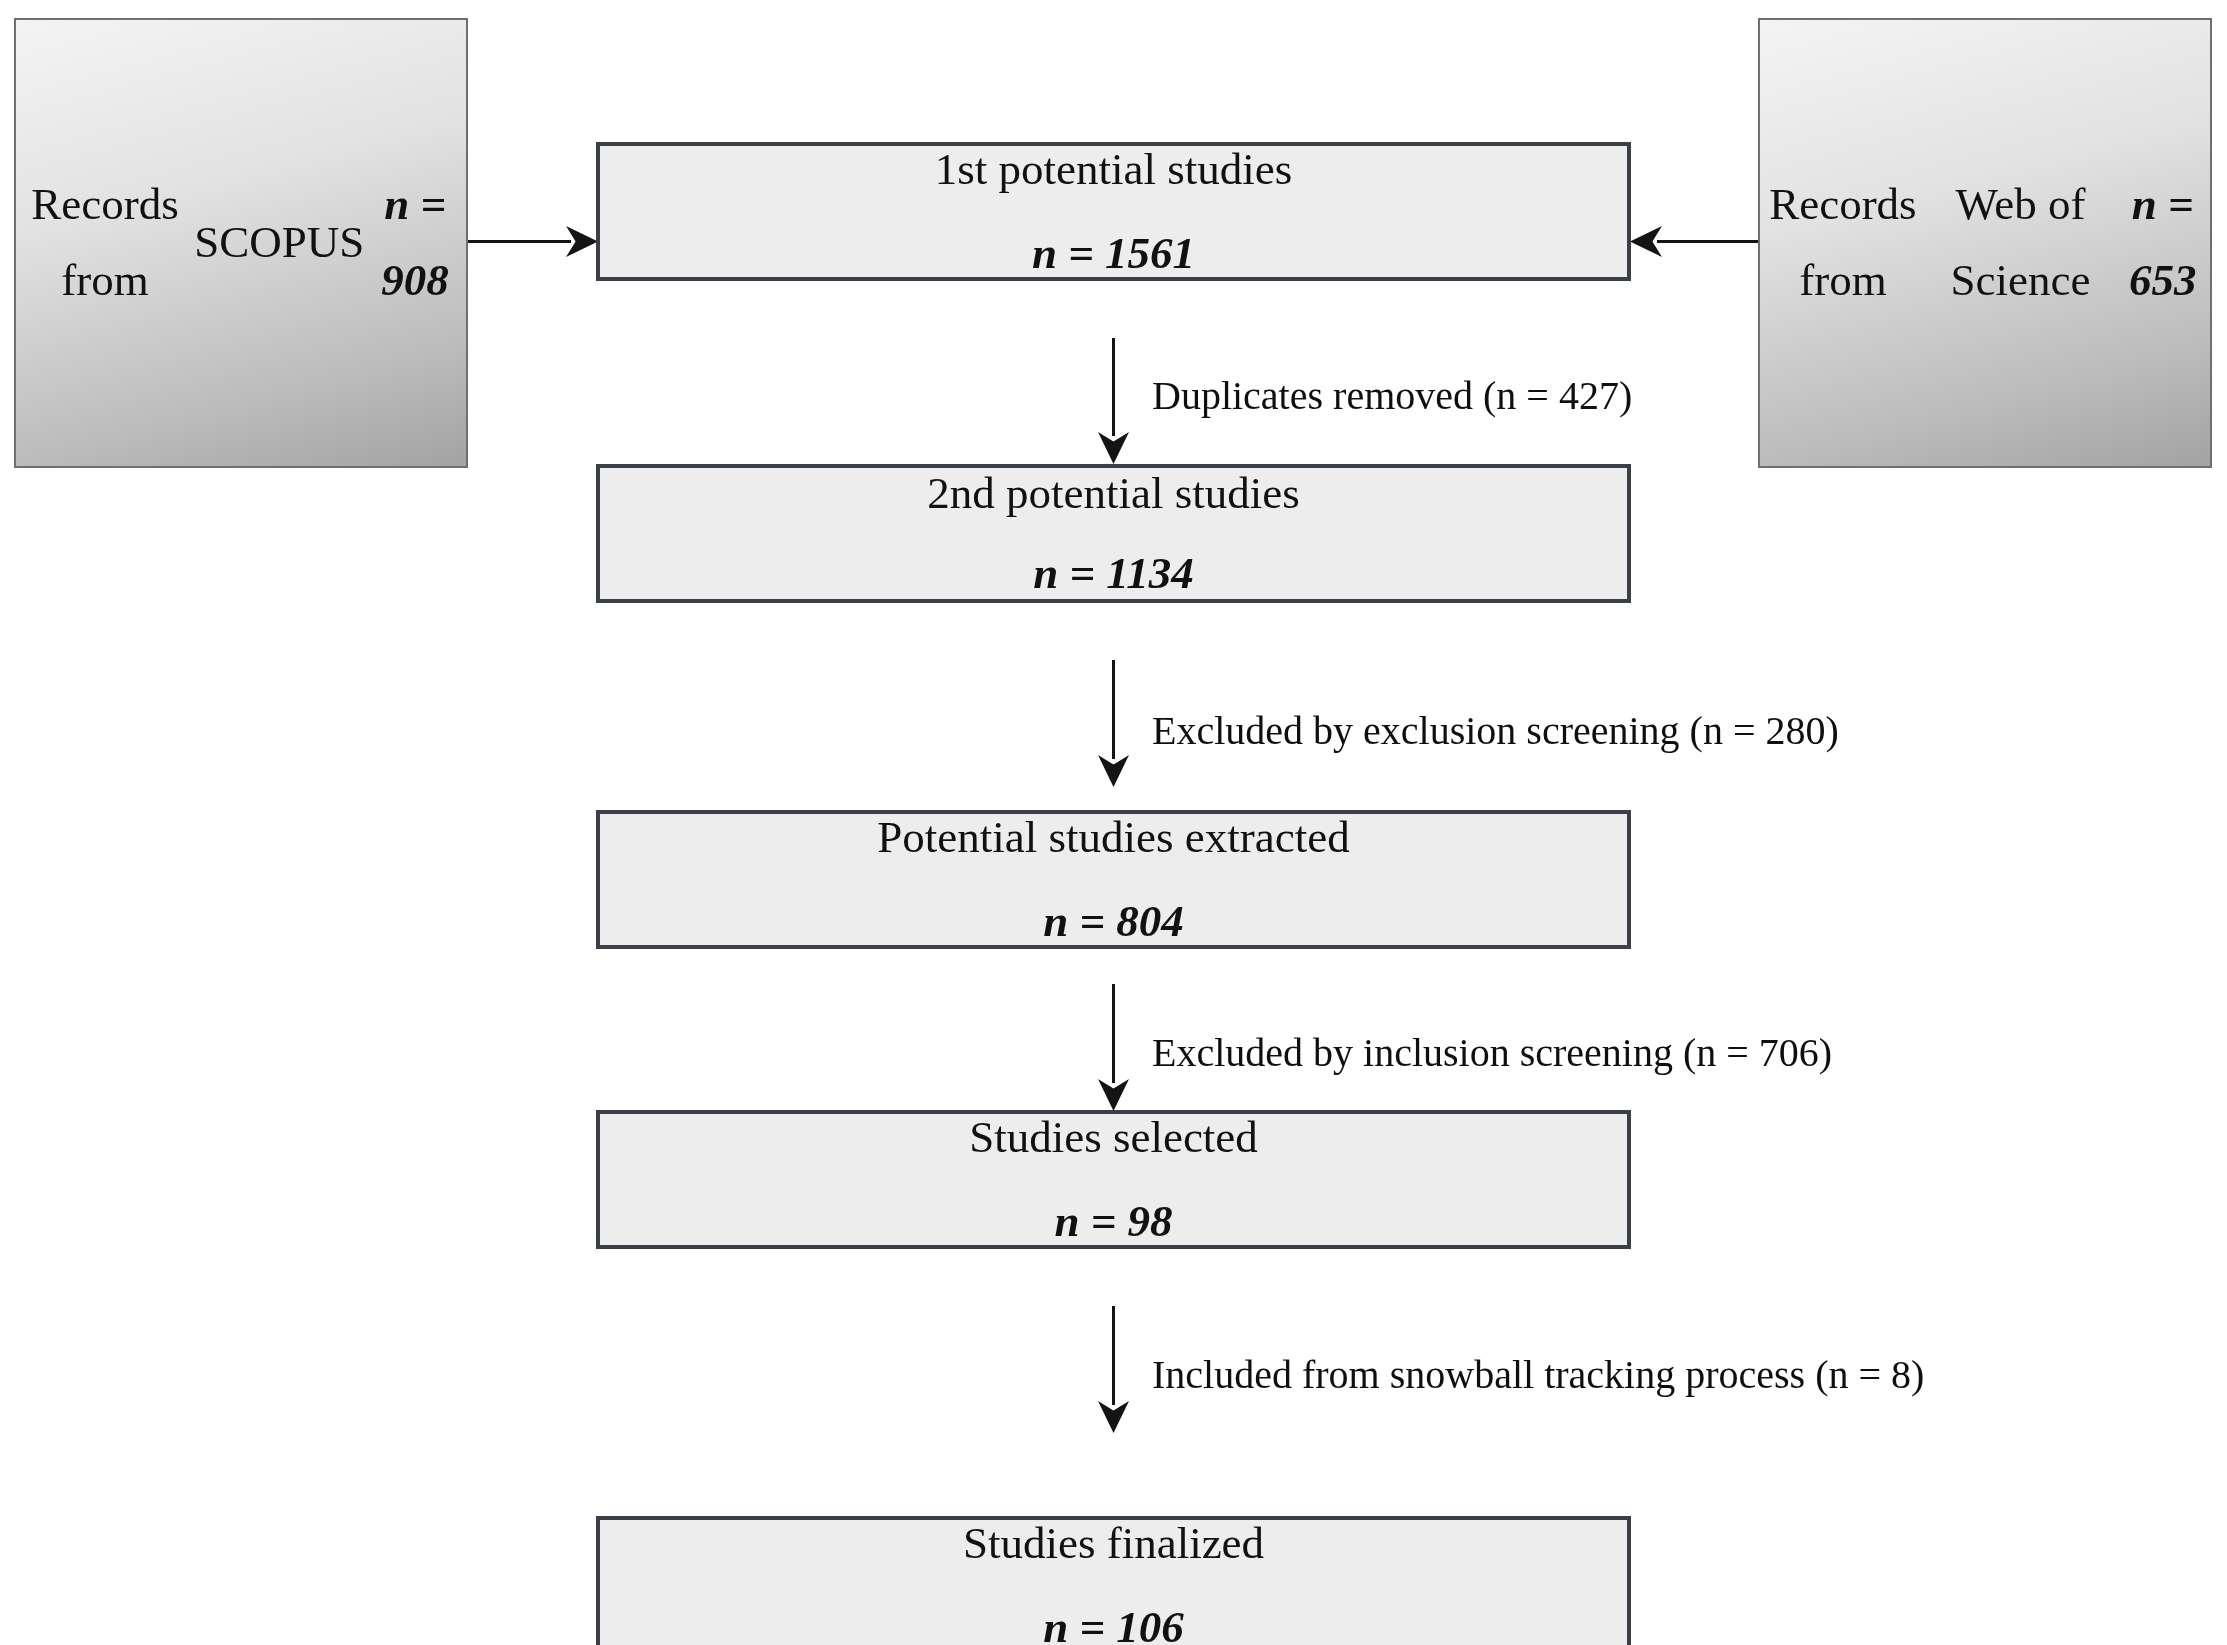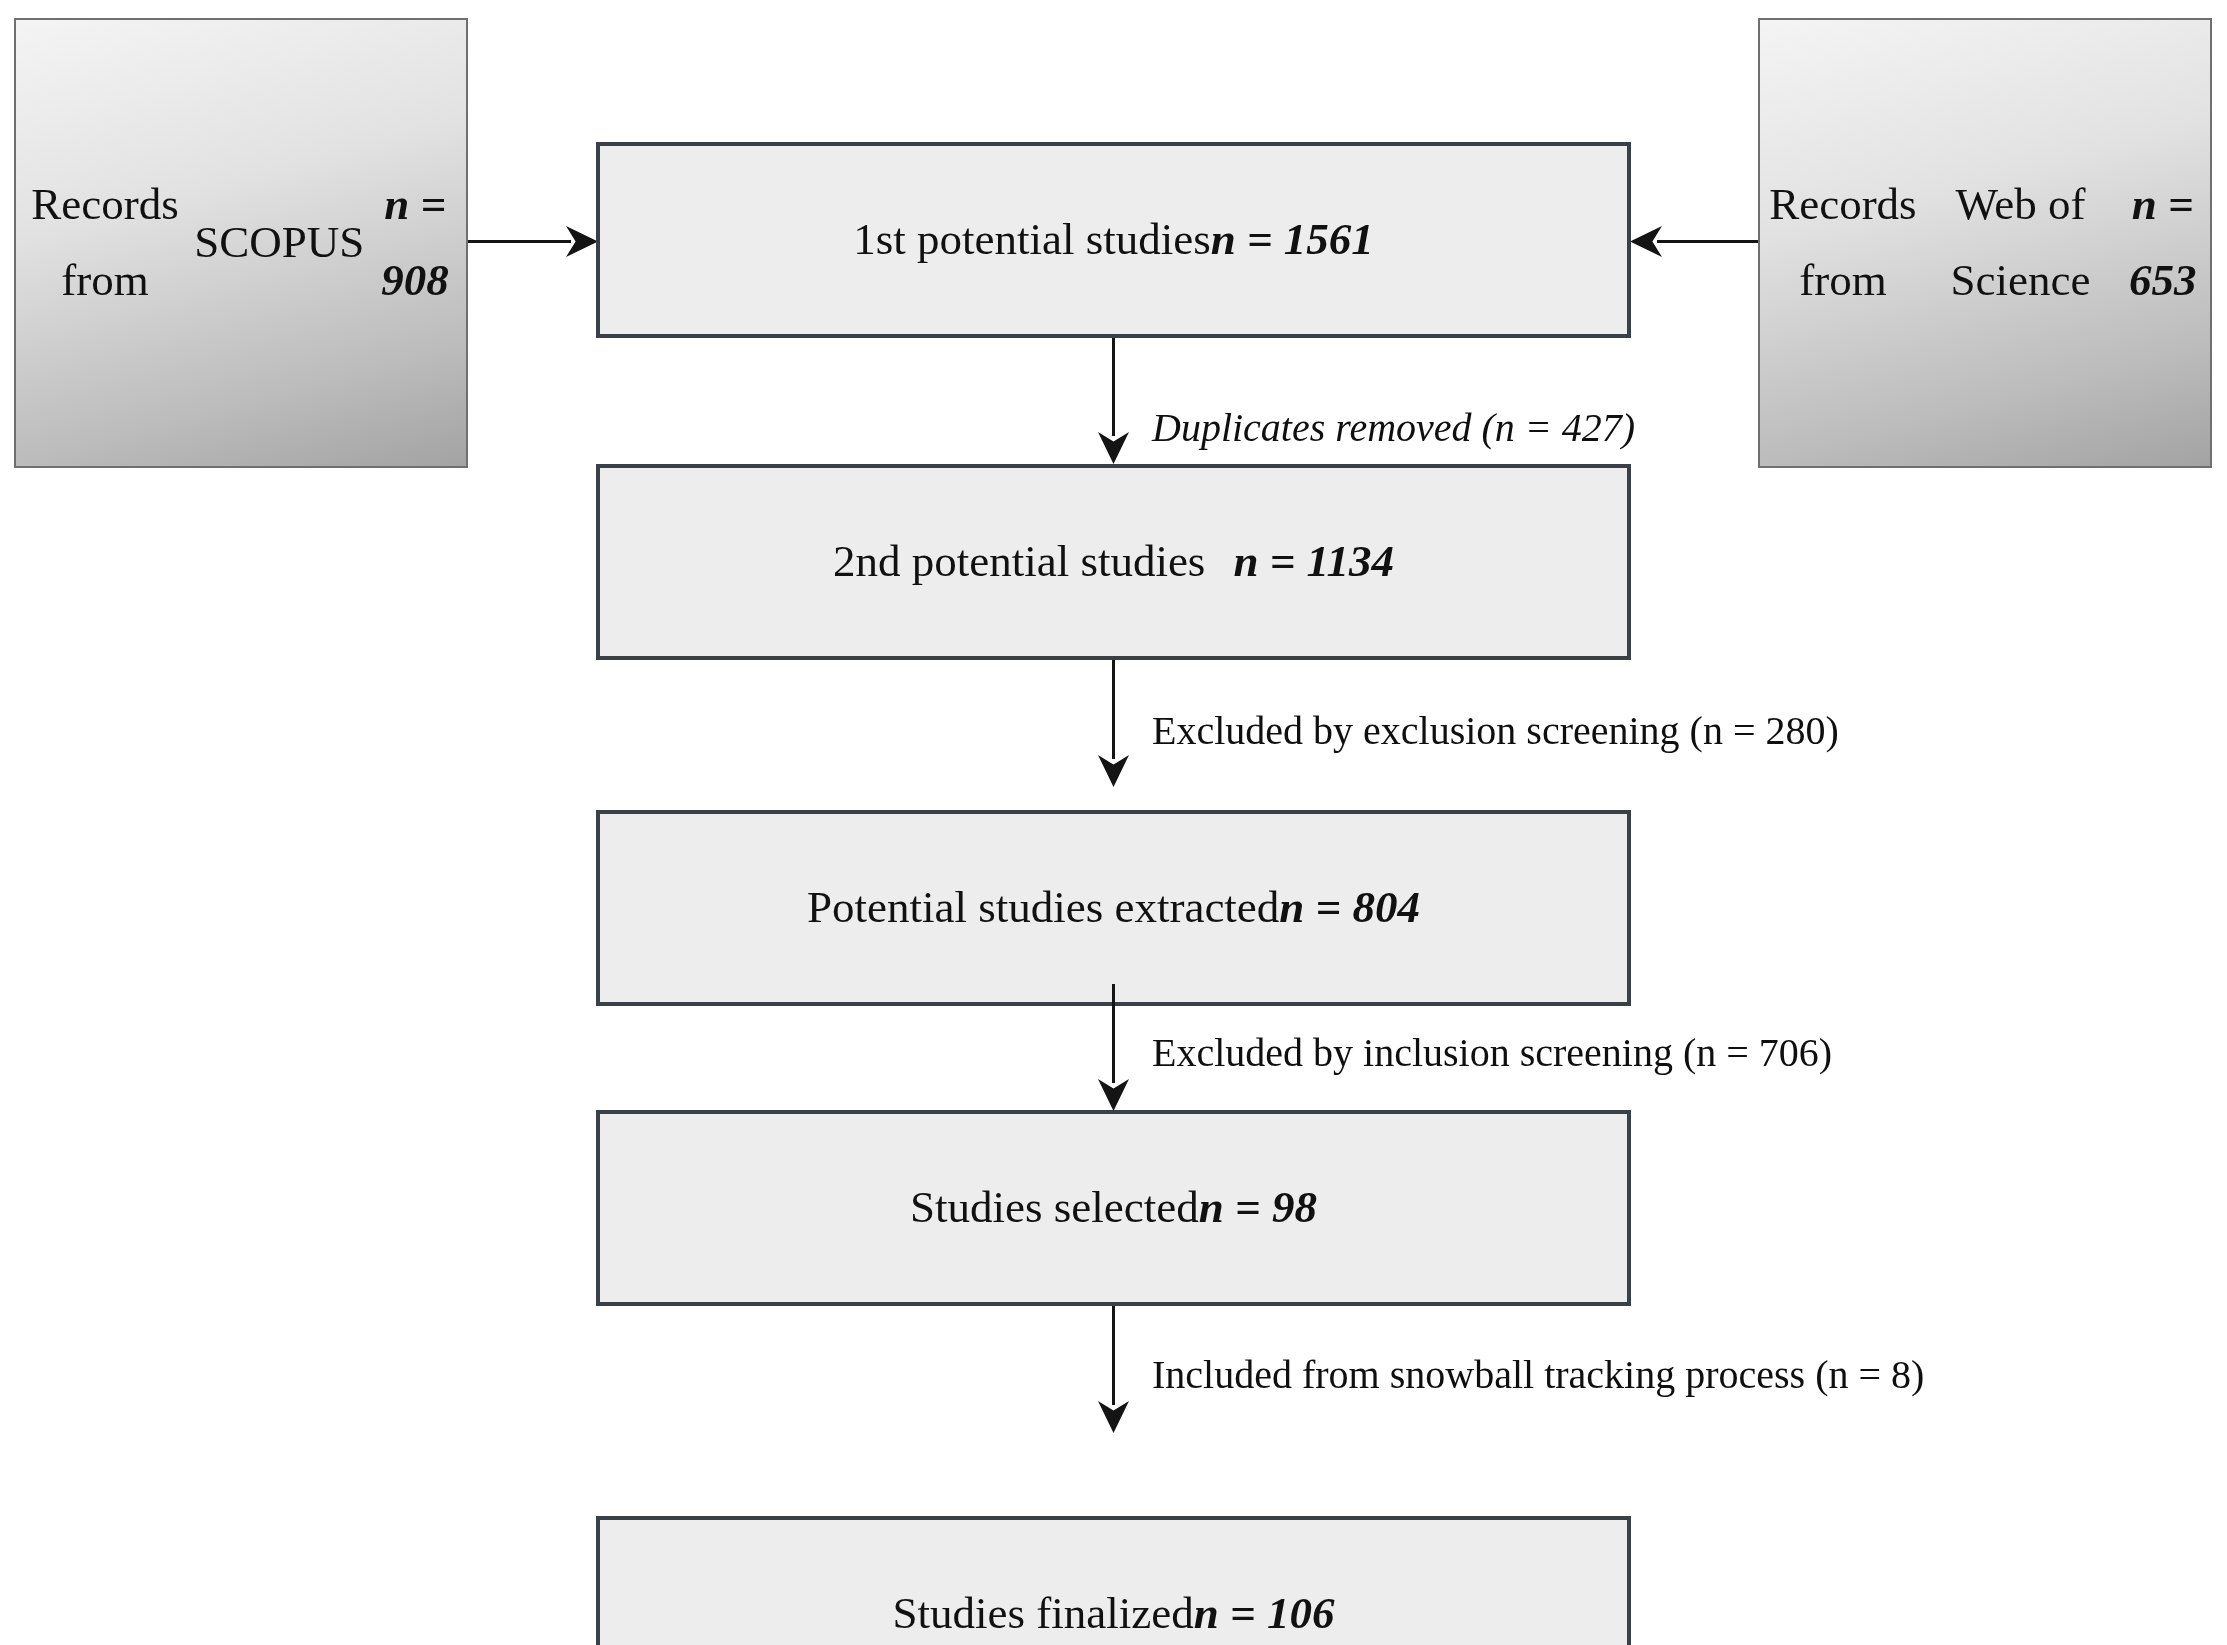--- a/index.html
+++ b/index.html
@@ -33,25 +33,25 @@
     line-height: 1.68;
   }
   .source-box.left  { left: 14px; }
   .source-box.right { left: 1758px; }
 
   
   .stage-box {
     position: absolute;
     left: 596px;
     width: 1035px;
-    height: 196px;
+    height: 139px;
     border: 4.2px solid #3a4046;
     background: #ededed;
     display: flex;
-    flex-direction: row;
+    flex-direction: column;
     justify-content: center;
     align-items: center;
     text-align: center;
     font-size: 45px;
     line-height: 1.15;
     row-gap: 32px;
   }
   .n-line {
     font-style: italic;
     font-weight: bold;
@@ -169,19 +169,19 @@
   </div>
   <div class="varrow" style="top:984px; height:127px;">
     <div class="shaft"></div>
     <div class="head"></div>
   </div>
   <div class="varrow" style="top:1306px; height:127px;">
     <div class="shaft"></div>
     <div class="head"></div>
   </div>
 
-  <div class="transition-label" style="top:404px;font-style:italic;">Duplicates removed (n = 427)</div>
+  <div class="transition-label" style="top:372px;">Duplicates removed (n = 427)</div>
   <div class="transition-label" style="top:707px;">Excluded by exclusion screening (n = 280)</div>
   <div class="transition-label" style="top:1029px;text-align:center;">Excluded by inclusion screening (n = 706)</div>
   <div class="transition-label" style="top:1351px;">Included from snowball tracking process (n = 8)</div>
 
 </div>
 
 
 </body></html>

